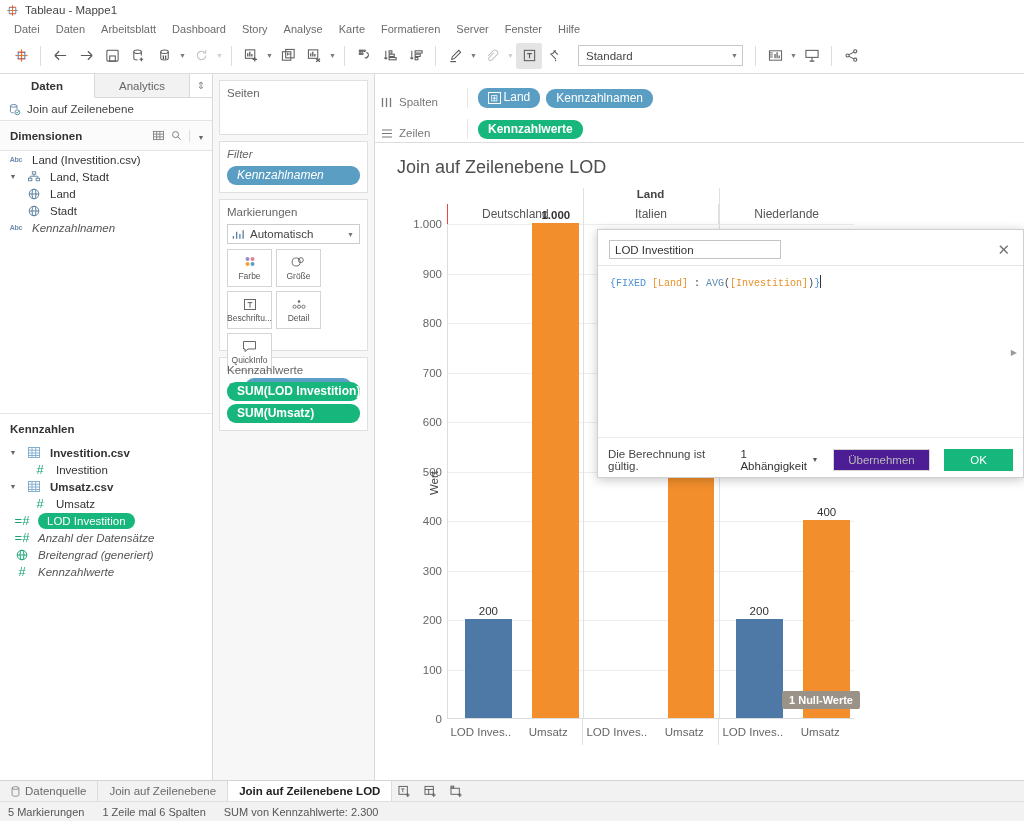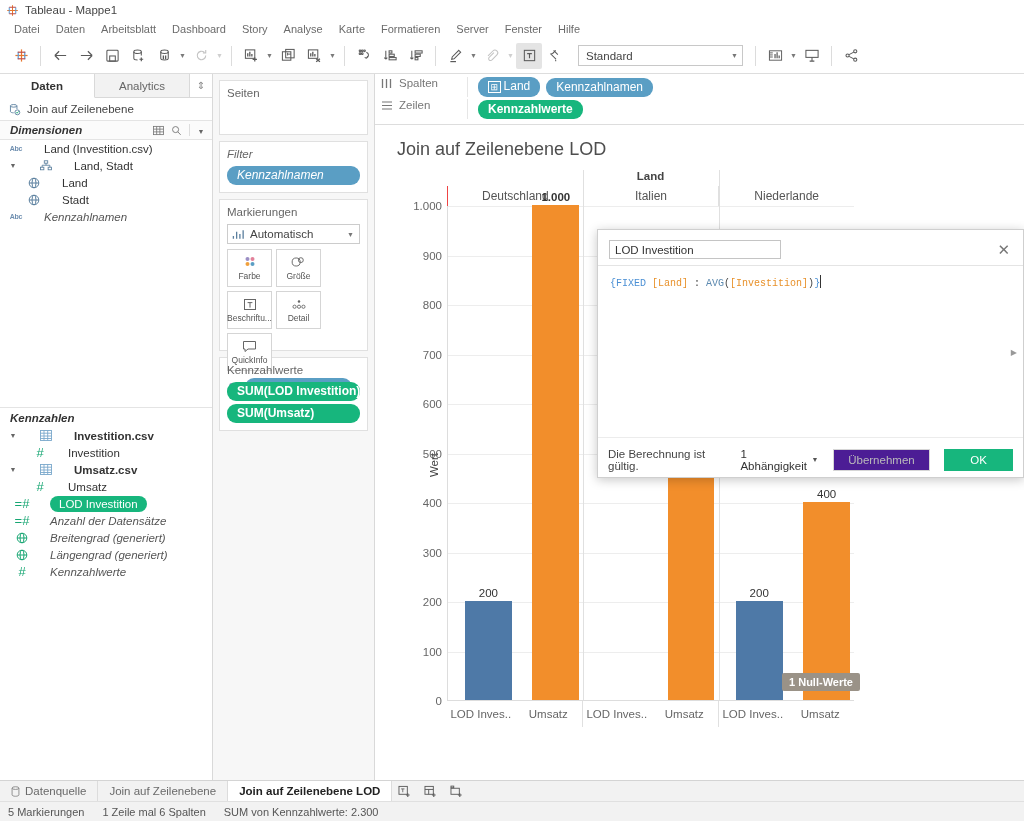--- a/index.html
+++ b/index.html
@@ -64,26 +64,26 @@
   }
   .dp-tab.sel { background:#fff; color:#333; font-weight:bold; border-bottom:1px solid #fff; margin-bottom:-1px; }
   .dp-tab-end { width:22px; display:flex; align-items:center; justify-content:center; color:#888; font-size:10px; background:#fff; }
 
   .ds-row { display:flex; align-items:center; gap:6px; padding:4px 8px; height:22px; }
   .ds-row .lbl { font-size:11.5px; color:#444; }
 
   .sec-head {
     display:flex; align-items:center; justify-content:space-between;
     padding:3px 6px 3px 10px; border-top:1px solid #e4e4e4; border-bottom:1px solid #e4e4e4;
-    background:#fbfbfb; height:20px;font-style:italic;
+    background:#fbfbfb; height:31px;
   }
   .sec-head .t { font-weight:bold; font-size:11.5px; color:#333; }
   .sec-head .tools { display:flex; align-items:center; gap:7px; color:#777; }
 
-  .field { display:flex; align-items:center; gap:20px; padding:1.5px 8px; height:17px; font-size:11.5px; color:#333; cursor:default; }
+  .field { display:flex; align-items:center; gap:8px; padding:1.5px 8px; height:17px; font-size:11.5px; color:#333; cursor:default; }
   .field .ic { width:16px; flex:none; display:flex; align-items:center; justify-content:center; }
   .abc { font-size:7px; color:#6f8fb0; font-weight:bold; letter-spacing:-.2px; }
   .hashi { color:#17a673; font-size:13px; line-height:1; }
   .ital { font-style:italic; color:#555; }
   .bold { font-weight:bold; }
   .indent1 { padding-left:26px; }
   .indent2 { padding-left:32px; }
   .pill-sel {
     background:#17b67d; color:#fff; border-radius:9px; padding:1px 9px;
     font-size:11.5px; line-height:14px; display:inline-block;
@@ -112,21 +112,21 @@
   .mark-btn {
     width:45px; height:38px; border:1px solid #d5d5d5; background:#fff;
     display:flex; flex-direction:column; align-items:center; justify-content:center; gap:2px;
     font-size:8.5px; color:#555; cursor:default;
   }
   .mark-row-pill { display:flex; align-items:center; gap:5px; margin-top:7px; }
 
   
   .ws { flex:1; display:flex; flex-direction:column; background:#fff; min-width:0; }
   .shelf-area { border-bottom:1px solid #ddd; background:#fff; padding:3px 0 3px 0; }
-  .shelf { display:flex; align-items:flex-start; height:22px; padding:0 6px; }
+  .shelf { display:flex; align-items:flex-end; height:22px; padding:0 6px;margin-top:9px; }
   .shelf-lbl { width:86px; display:flex; align-items:center; gap:6px; font-size:11.5px; color:#777; flex:none; }
   .shelf-box { flex:1; display:flex; align-items:center; gap:6px; height:20px; padding-left:10px; border-left:1px solid #e6e6e6; }
 
   .viewwrap { flex:1; position:relative; padding:12px 0 0 0; background:#fff; }
   .ws-title { font-size:18px; color:#4e4e4e; font-weight:normal; padding:2px 0 10px 22px; }
 
   
   .chart { position:relative; margin-left:18px; margin-right:12px; }
   .colhdr-top { height:16px; position:relative; }
   .colhdr-top .lbl { position:absolute; width:100%; text-align:center; font-size:11.5px; color:#444; font-weight:bold; }
@@ -600,30 +600,20 @@
           <svg width="12" height="12" viewBox="0 0 12 12" fill="none" stroke="#17a673" stroke-width="1">
             <circle cx="6" cy="6" r="4.8"></circle>
               <ellipse cx="6" cy="6" rx="2" ry="4.8"></ellipse>
               <path d="M1.3 6h9.4"></path>
           </svg>
         </span>
         <span class="ital">Breitengrad (generiert)</span>
       </div>
       <div class="field" style="padding-left:14px;">
         <span class="ic">
-          <svg width="12" height="12" viewBox="0 0 12 12" fill="none" stroke="#17a673" stroke-width="1">
-            <circle cx="6" cy="6" r="4.8"></circle>
-              <ellipse cx="6" cy="6" rx="2" ry="4.8"></ellipse>
-              <path d="M1.3 6h9.4"></path>
-          </svg>
-        </span>
-        <span class="ital">Längengrad (generiert)</span>
-      </div>
-      <div class="field" style="padding-left:14px;">
-        <span class="ic">
             <span class="hashi">#</span>
           </span>
         <span class="ital">Kennzahlwerte</span>
       </div>
       <div style="height:200px;"></div>
     </div>
 
     <div class="cardcol">
 
       <div class="card" style="height:55px;">

